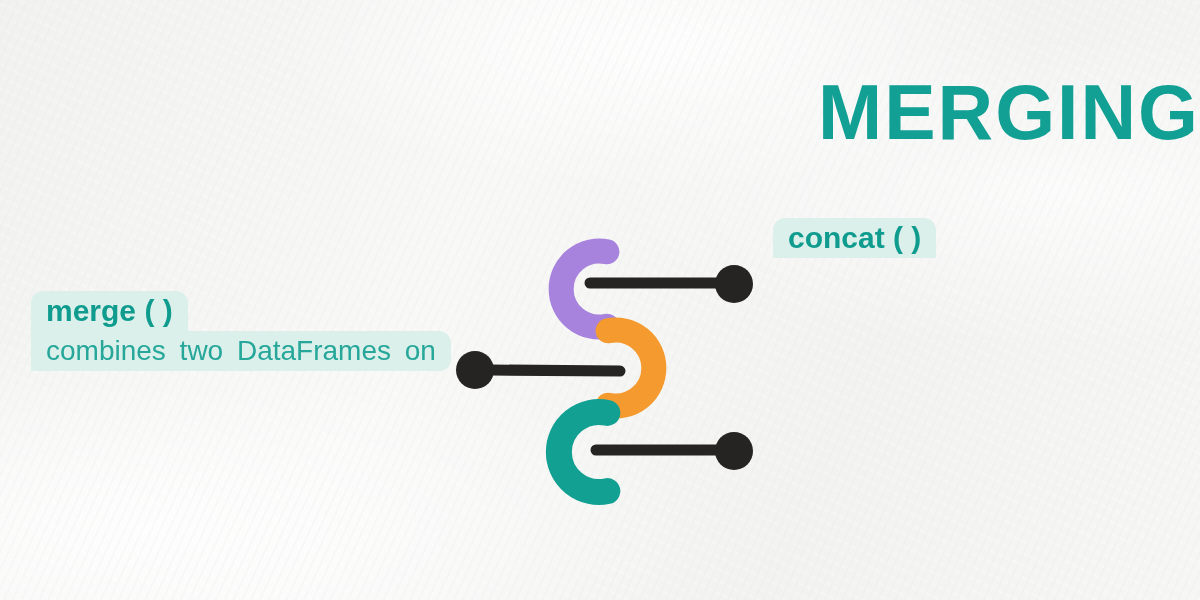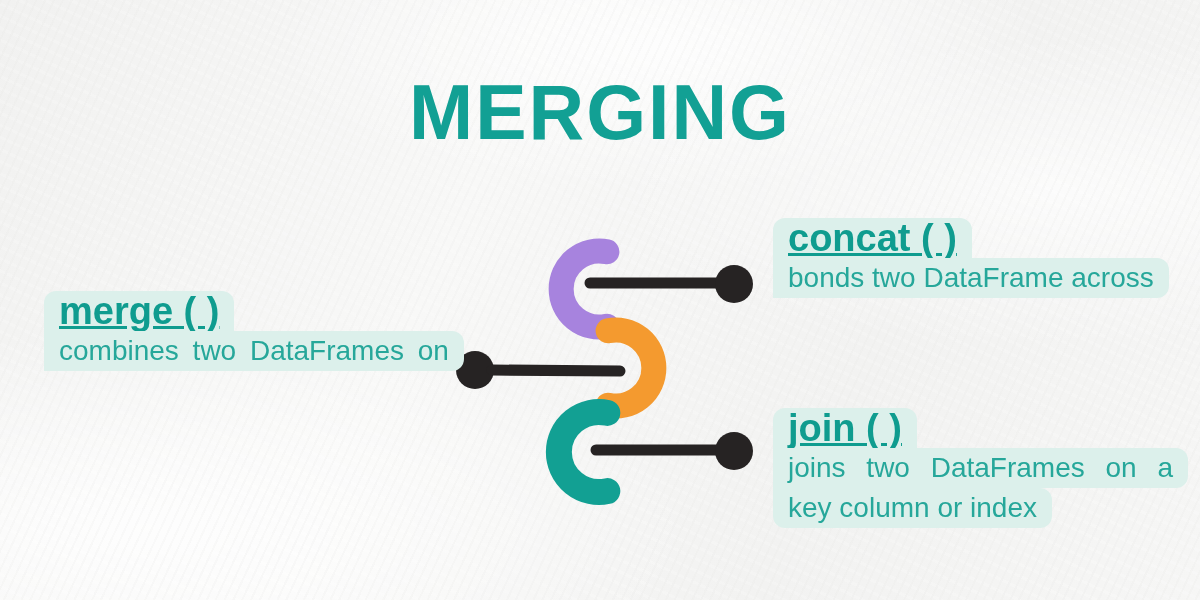--- a/index.html
+++ b/index.html
@@ -30,21 +30,21 @@
     position:absolute;inset:0;
     background:
       repeating-linear-gradient(115deg, rgba(222,222,220,0.22) 0 2px, rgba(255,255,255,0) 2px 8px),
       repeating-linear-gradient(25deg, rgba(255,255,255,0.25) 0 3px, rgba(255,255,255,0) 3px 11px);
     opacity:.6;
     pointer-events:none;
   }
   .title{
     position:absolute;
     top:68px;left:0;width:100%;
-    text-align:center;
+    text-align:right;
     font-size:77px;
     font-weight:bold;
     letter-spacing:2px;
     color:var(--accent-teal);
   }
   .art{
     position:absolute;inset:0;
     width:1200px;height:600px;
   }
   .arc{fill:none;stroke-linecap:round;}
@@ -56,24 +56,23 @@
   .callout{position:absolute;}
   .row{height:40px;white-space:nowrap;}
   .pill{
     display:inline-block;
     height:40px;line-height:40px;
     padding:0 15px;
     background:var(--callout-bg);
   }
   .pill.head{
     font-weight:bold;
-    font-size:38px;
+    font-size:30px;
     color:var(--heading-teal);
     border-radius:12px 12px 0 0;
-    text-decoration:underline;
   }
   .pill.body{
     font-size:28px;
     color:var(--body-teal);
   }
   .pill.mid{border-radius:0 12px 12px 0;}
   .pill.bot{border-radius:0 12px 12px 12px;}
   .ws-wide{word-spacing:6px;text-align:right;}
   .ws-xwide{word-spacing:13px;}
 </style>
@@ -93,42 +92,28 @@
 
     <circle class="dot" cx="475" cy="370" r="19"></circle>
     <line class="connector" x1="492" y1="370" x2="620" y2="371"></line>
     <path class="arc orange" d="M608.1 330.8 A38 38 0 1 1 608.1 405.2"></path>
 
     <line class="connector" x1="596" y1="450" x2="718" y2="450"></line>
     <circle class="dot" cx="734" cy="451" r="19"></circle>
     <path class="arc teal" d="M607.3 412.9 A40 40 0 1 0 607.3 491.1"></path>
   </svg>
 
-  <div class="callout" style="left:44px;top:291px">
+  <div class="callout" style="left:31px;top:291px">
     <div class="row">
       <span class="pill head">merge ( )</span>
     </div>
     <div class="row">
       <span class="pill body mid ws-wide">combines two DataFrames on</span>
     </div>
   </div>
 
   <div class="callout" style="left:773px;top:218px">
     <div class="row">
       <span class="pill head">concat ( )</span>
     </div>
-    <div class="row">
-      <span class="pill body mid">bonds two DataFrame across</span>
-    </div>
   </div>
 
-  <div class="callout" style="left:773px;top:408px">
-    <div class="row">
-      <span class="pill head">join ( )</span>
-    </div>
-    <div class="row">
-      <span class="pill body mid ws-xwide">joins two DataFrames on a</span>
-    </div>
-    <div class="row">
-      <span class="pill body bot">key column or index</span>
-    </div>
-  </div>
 </div>
 
 </body></html>

